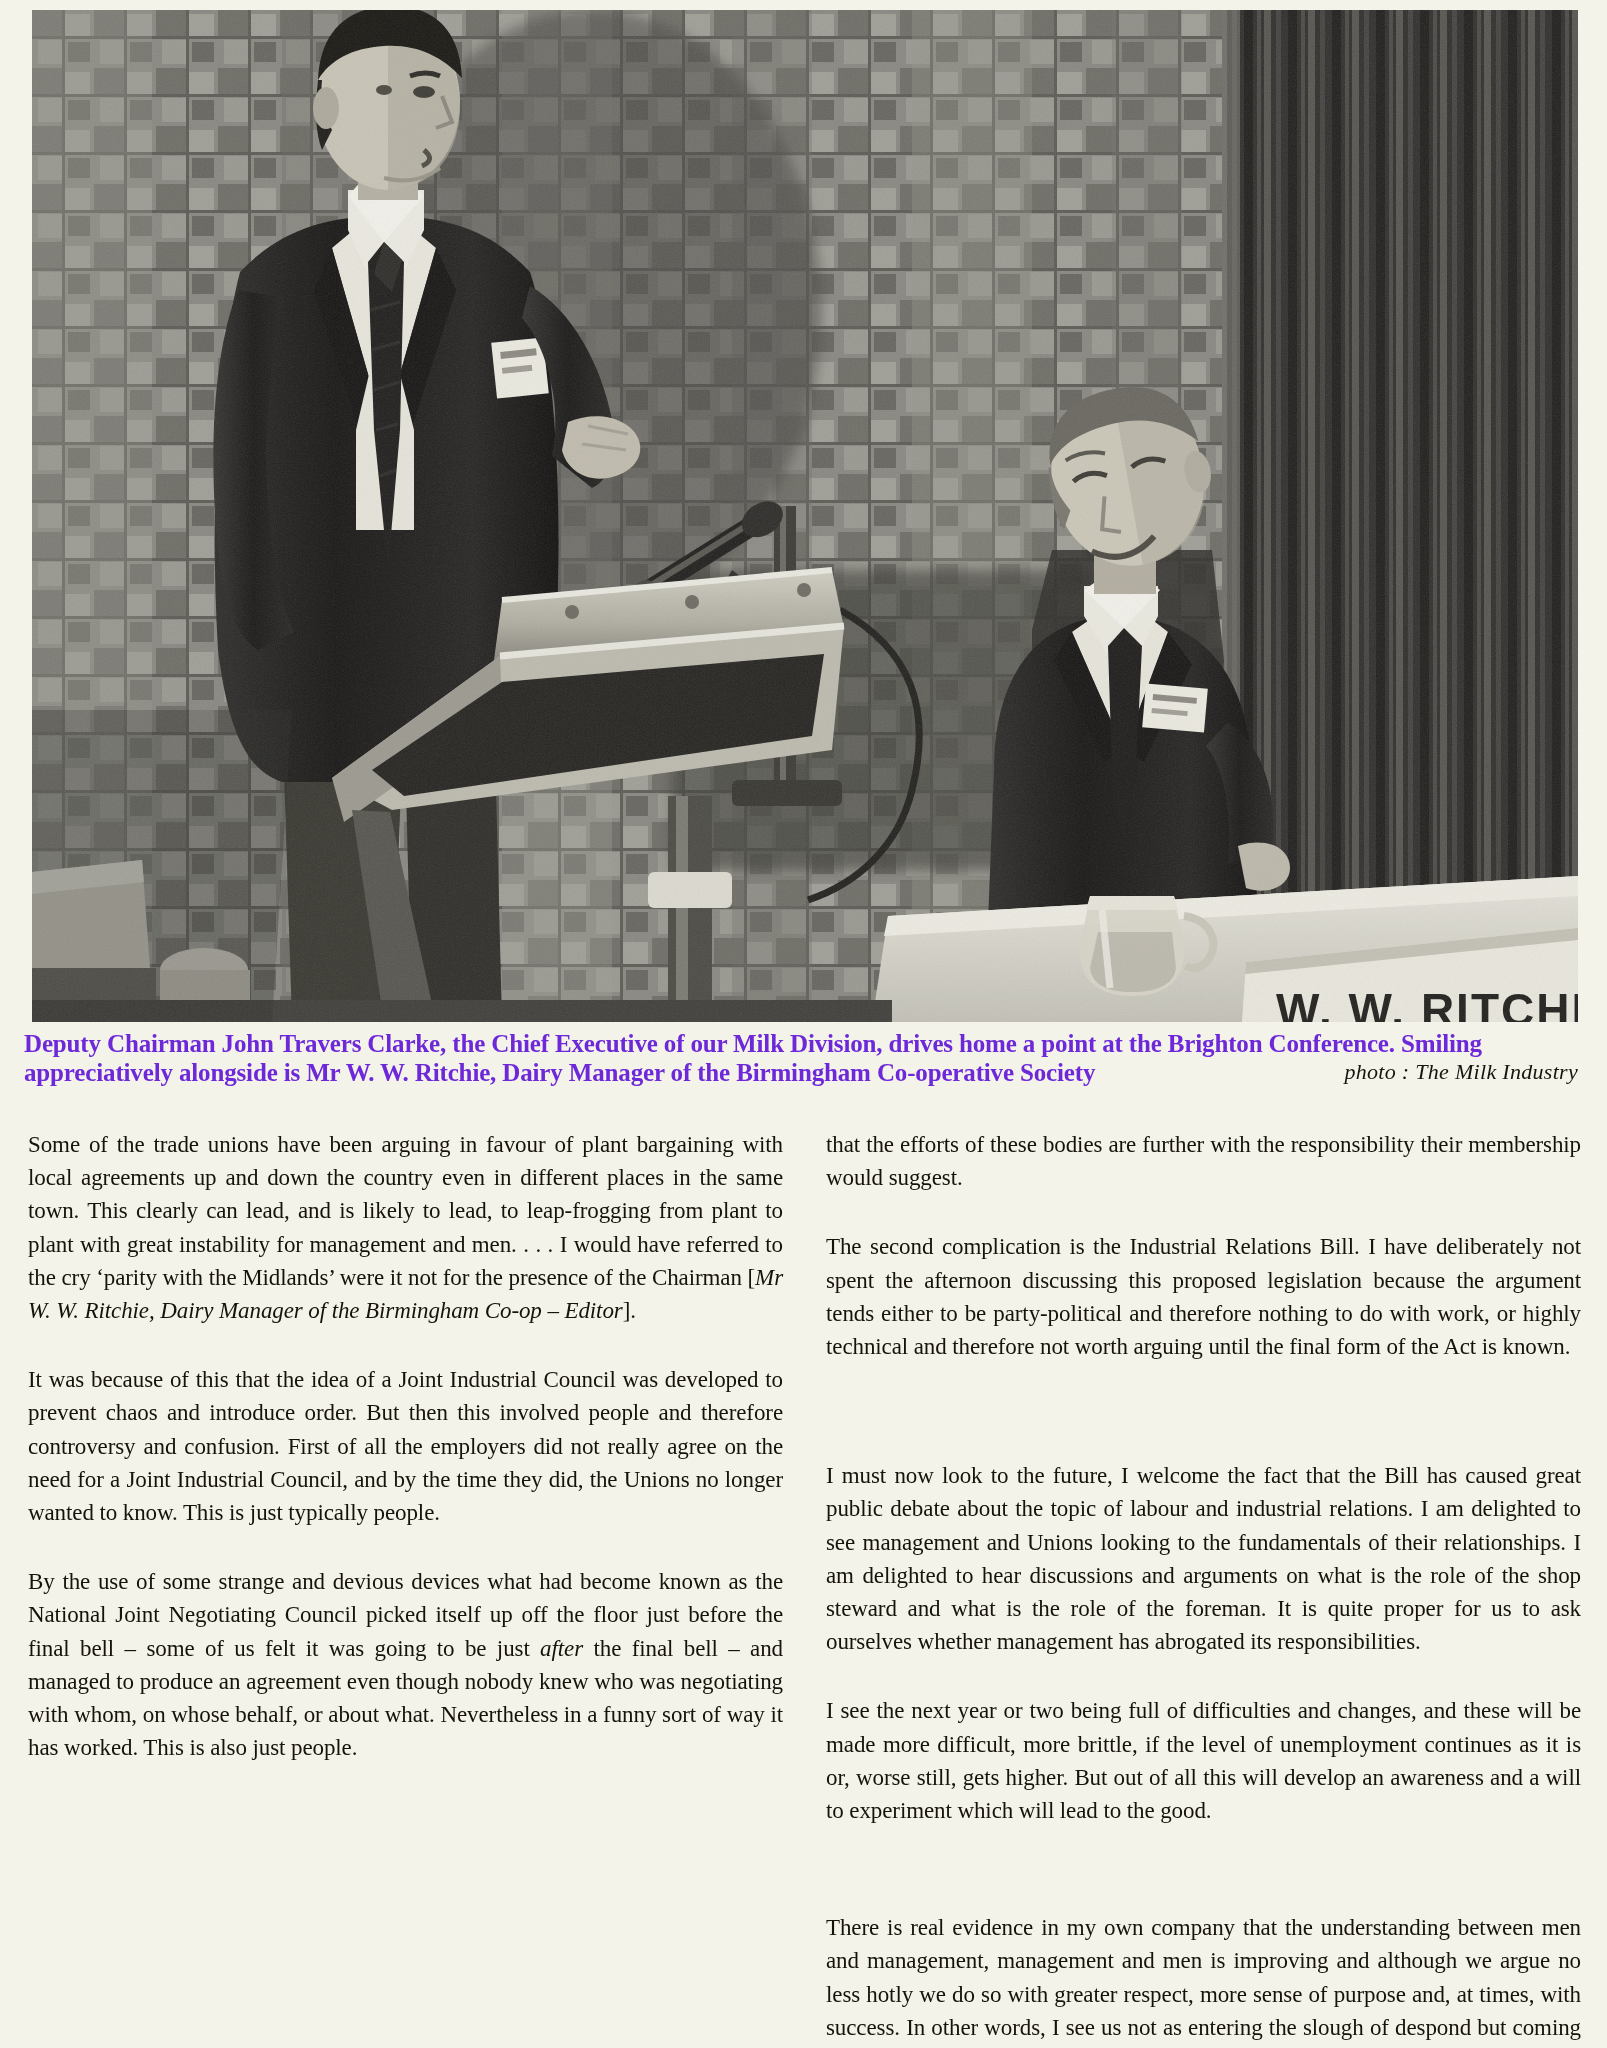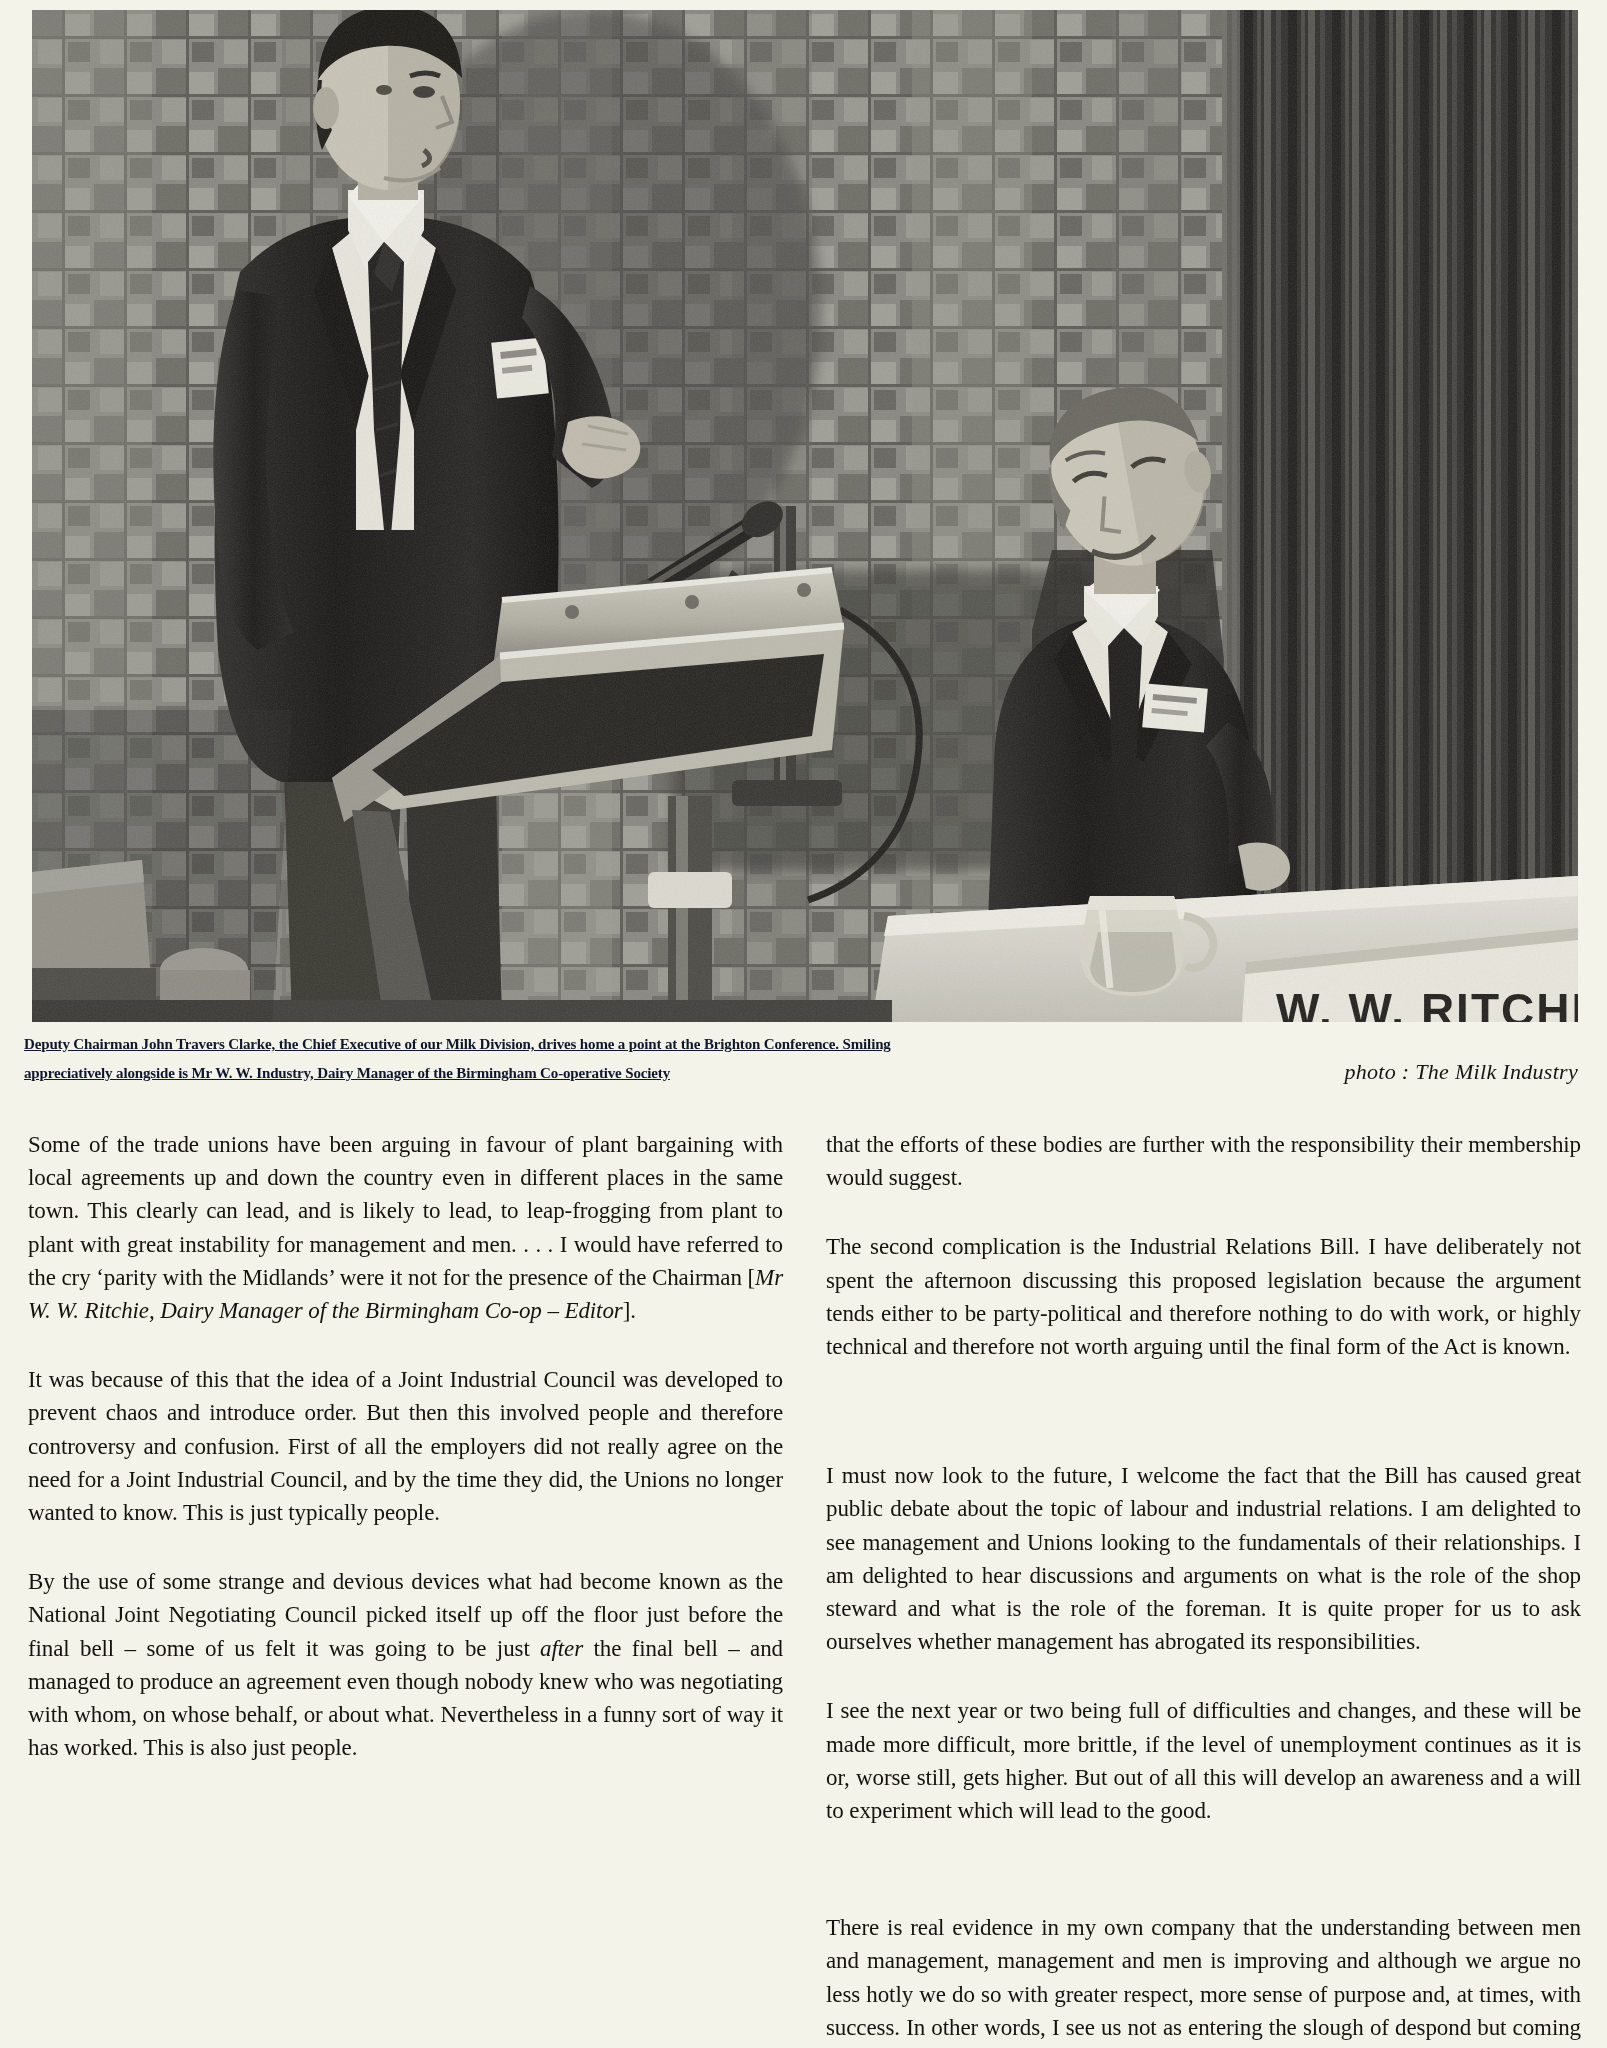--- a/index.html
+++ b/index.html
@@ -31,26 +31,25 @@
   
   .caption-block {
     position: absolute;
     left: 24px;
     top: 1030px;
     width: 1556px;
   }
   .caption-text {
     font-family: "Liberation Serif", "DejaVu Serif", serif;
     font-weight: bold;
-    font-size: 15px;
+    font-size: 25px;
     line-height: 28.5px;
-    color: #0f172a;
+    color: #6d28d9;
     letter-spacing: -0.15px;
     margin: 0;
-    text-decoration: underline;
   }
   .credit-row {
     position: relative;
     height: 0;
   }
   .photo-credit {
     position: absolute;
     right: 2px;
     top: -28px;
     font-style: italic;
@@ -370,21 +369,21 @@
 
       <path d="M0 700 L 260 700 L 240 1012 L 0 1012 Z" fill="#2b2a27" opacity="0.35"></path>
 
       <rect x="0" y="0" width="1546" height="1012" filter="url(#grain)" fill="none" opacity="0.5"></rect>
       <rect x="0" y="0" width="1546" height="1012" fill="#6a6a62" opacity="0.06"></rect>
     </svg>
   </div>
 
   <div class="caption-block">
     <p class="caption-text">Deputy Chairman John Travers Clarke, the Chief Executive of our Milk Division, drives home a point at the Brighton Conference. Smiling</p>
-    <p class="caption-text">appreciatively alongside is Mr W. W. Industry, Dairy Manager of the Birmingham Co-operative Society</p>
+    <p class="caption-text">appreciatively alongside is Mr W. W. Ritchie, Dairy Manager of the Birmingham Co-operative Society</p>
     <div class="credit-row">
       <span class="photo-credit">photo : The Milk Industry</span>
     </div>
   </div>
 
   <div class="columns">
     <div class="col col-left">
         <p><span>Some of the trade unions have been arguing in favour of plant bargaining with local agreements up and down the country even in different places in the same town. This clearly can lead, and is likely to lead, to leap-frogging from plant to plant with great instability for management and men. . . . I would have referred to the cry ‘parity with the Midlands’ were it not for the presence of the Chairman [</span><em>Mr W. W. Ritchie, Dairy Manager of the Birmingham Co-op – Editor</em><span>].</span></p>
         <p><span>It was because of this that the idea of a Joint Industrial Council was developed to prevent chaos and introduce order. But then this involved people and therefore controversy and confusion. First of all the employers did not really agree on the need for a Joint Industrial Council, and by the time they did, the Unions no longer wanted to know. This is just typically people.</span></p>
         <p><span>By the use of some strange and devious devices what had become known as the National Joint Negotiating Council picked itself up off the floor just before the final bell – some of us felt it was going to be just </span><em>after</em><span> the final bell – and managed to produce an agreement even though nobody knew who was negotiating with whom, on whose behalf, or about what. Nevertheless in a funny sort of way it has worked. This is also just people.</span></p>

